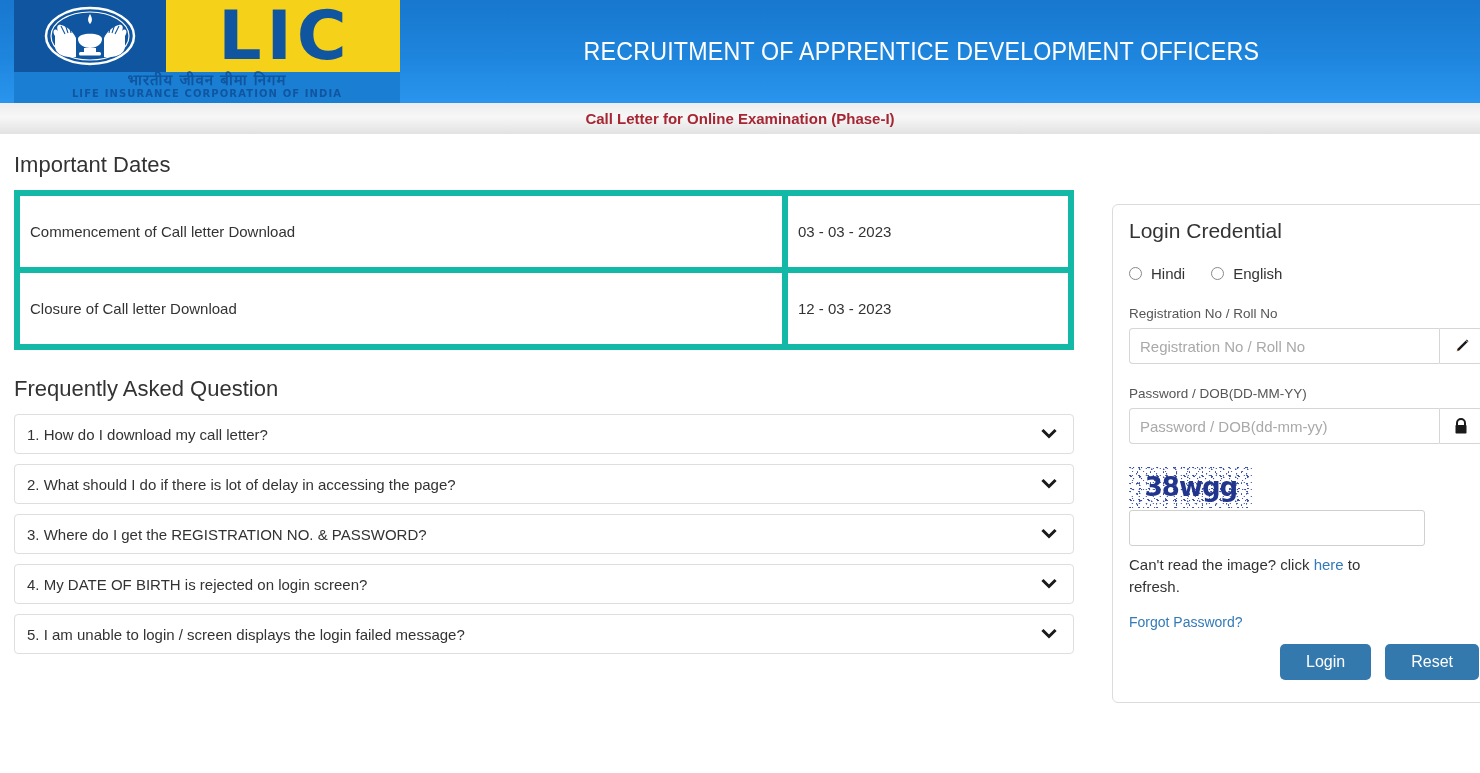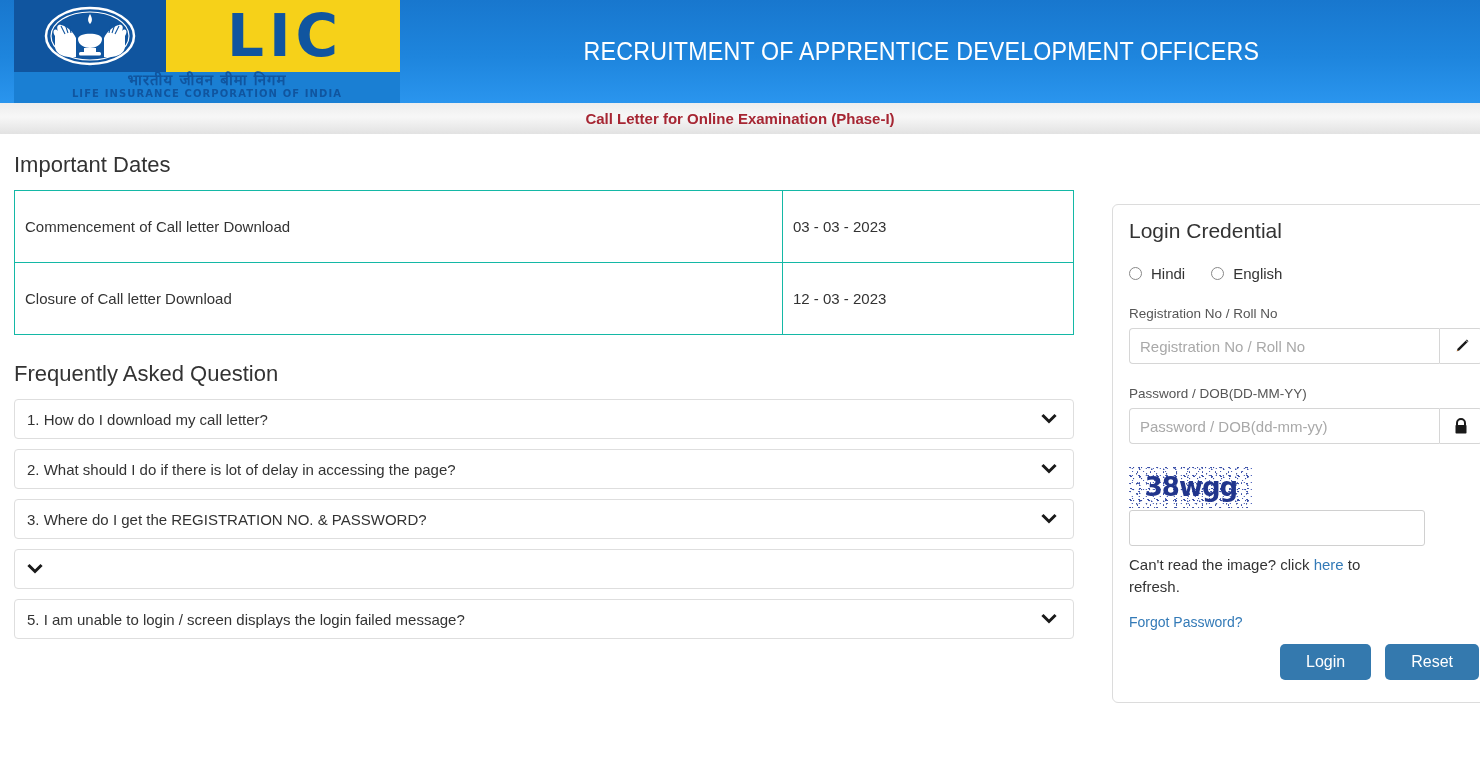--- a/index.html
+++ b/index.html
@@ -39,21 +39,21 @@
     display: flex; align-items: center; justify-content: center;
   }
   .logo-yellow-box {
     width: 234px; height: 72px;
     background: #f6d119;
     display: flex; align-items: center; justify-content: center;
   }
   .logo-lic-text {
     font-family: "DejaVu Sans", sans-serif;
     font-weight: bold;
-    font-size: 58px;
+    font-size: 68px;
     letter-spacing: 5px;
     color: #10559f;
     line-height: 1;
     padding-left: 4px;
   }
   .logo-bottom {
     position: absolute;
     left: 14px; top: 72px;
     width: 386px; height: 31px;
     background: #1a7fd3;
@@ -125,21 +125,21 @@
   
   table.dates {
     width: 1060px;
     border-collapse: collapse;
     border: 1px solid #dddddd;
     border-radius: 4px;
     margin-bottom: 26px;
     table-layout: fixed;
   }
   table.dates td {
-    border: 1px solid #14b8a6;
+    border: 6px solid #14b8a6;
     padding: 27px 10px;
     font-size: 15px;
     color: #333;
     height: 39px;
   }
   table.dates td.label { width: 768px; }
 
   
   .faq-item {
     width: 1060px;
@@ -374,20 +374,21 @@
     </div>
     <div class="faq-item">
       <span class="faq-text">3. Where do I get the REGISTRATION NO. &amp; PASSWORD?</span>
       <span>
         <svg class="chev" viewBox="0 0 16 16">
             <path d="M2.5 5 L8 10.5 L13.5 5" fill="none" stroke="#1a1a1a" stroke-width="3" stroke-linecap="square"></path>
           </svg>
       </span>
     </div>
     <div class="faq-item">
+      <span class="faq-text">4. My DATE OF BIRTH is rejected on login screen?</span>
       <span>
         <svg class="chev" viewBox="0 0 16 16">
             <path d="M2.5 5 L8 10.5 L13.5 5" fill="none" stroke="#1a1a1a" stroke-width="3" stroke-linecap="square"></path>
           </svg>
       </span>
     </div>
     <div class="faq-item">
       <span class="faq-text">5. I am unable to login / screen displays the login failed message?</span>
       <span>
         <svg class="chev" viewBox="0 0 16 16">

